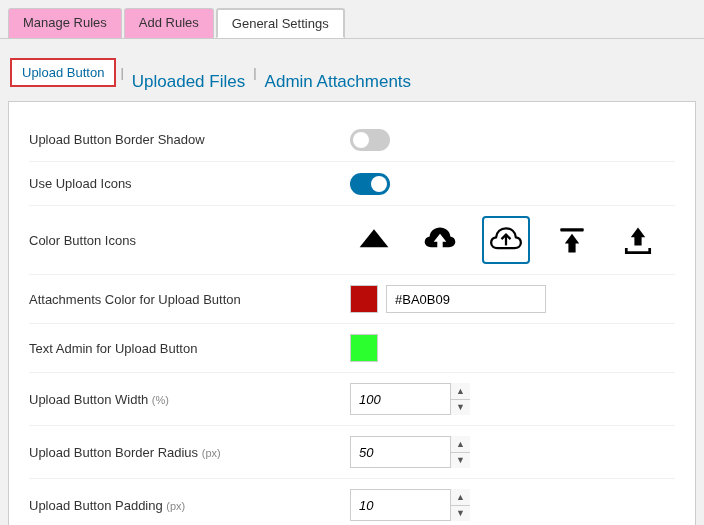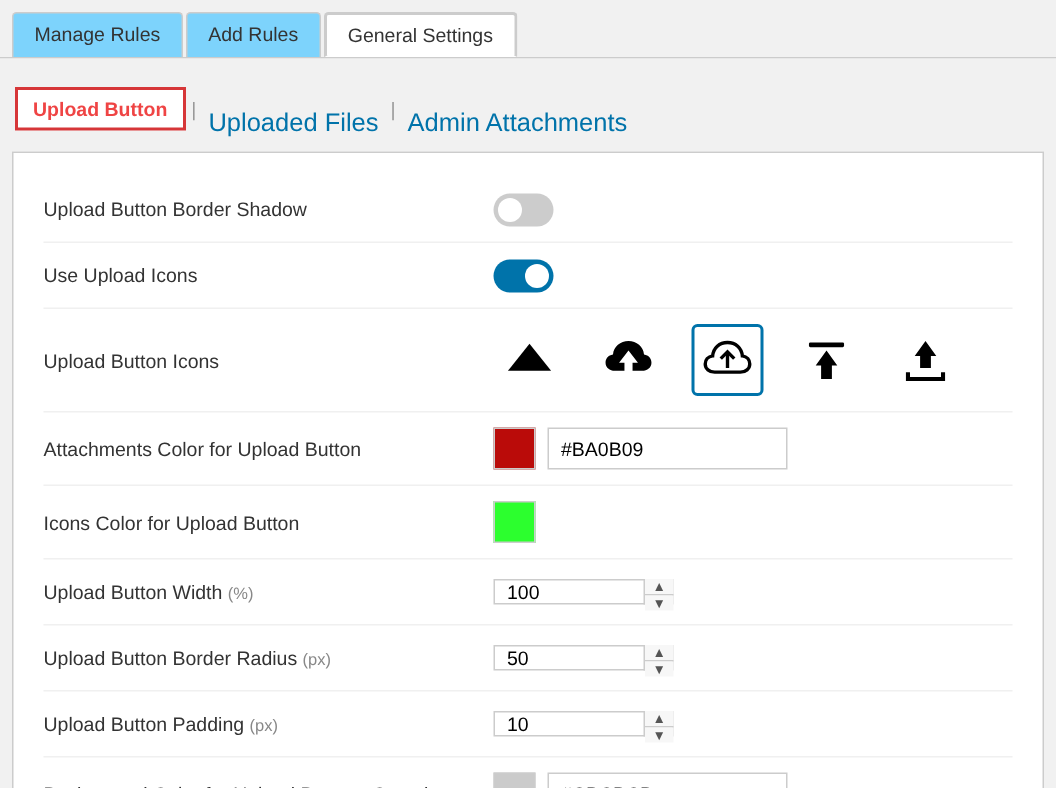--- a/index.html
+++ b/index.html
@@ -21,21 +21,21 @@
       display: flex;
       border-bottom: 1px solid #ccc;
       background: #f1f1f1;
       padding: 8px 8px 0 8px;
       gap: 2px;
     }
     .top-tab {
       padding: 6px 14px;
       border: 1px solid #ccc;
       border-bottom: none;
-      background: #7dd3fc;
+      background: #f9a8d4;
       cursor: pointer;
       font-size: 13px;
       color: #333;
       border-radius: 3px 3px 0 0;
     }
     .top-tab.active {
       background: #fff;
       border: 2px solid #ccc;
       border-bottom: 1px solid #fff;
       font-weight: 400;
@@ -52,22 +52,22 @@
     .sub-tab {
       padding: 5px 10px;
       border: 1px solid #ccc;
       background: #fff;
       cursor: pointer;
       font-size: 13px;
       color: #333;
     }
     .sub-tab.active {
       border: 2px solid #d63638;
-      font-weight: 700;
-      color: #ef4444;
+      font-weight: 400;
+      color: #0369a1;
     }
     .sub-tab-divider {
       color: #999;
       padding: 0 4px;
       font-size: 13px;
     }
     .sub-tab-link {
       color: #0073aa;
       cursor: pointer;
       font-size: 17px;
@@ -102,20 +102,21 @@
     }
     .setting-label .sub-label {
       color: #888;
       font-size: 11px;
     }
     .setting-control {
       flex: 1;
       display: flex;
       align-items: center;
       gap: 8px;
+      margin-left: 21px;
     }
 
     
     .toggle {
       position: relative;
       display: inline-block;
       width: 40px;
       height: 22px;
     }
     .toggle-slider {
@@ -182,21 +183,22 @@
     .number-input-wrap {
       position: relative;
       display: inline-flex;
       align-items: center;
     }
     .number-input {
       border: 1px solid #ccc;
       padding: 4px 24px 4px 8px;
       width: 120px;
       font-size: 13px;
-      height: 17px;
+      height: 32px;
+      font-style: italic;
     }
     .spinner-btns {
       position: absolute;
       right: 0;
       top: 0;
       bottom: 0;
       width: 20px;
       display: flex;
       flex-direction: column;
       border-left: 1px solid #ccc;
@@ -250,21 +252,21 @@
       <div class="setting-label">Use Upload Icons</div>
       <div class="setting-control">
         <label class="toggle on">
 
           <span class="toggle-slider"></span>
         </label>
       </div>
     </div>
 
     <div class="setting-row">
-      <div class="setting-label">Upload Button Icons</div>
+      <div class="setting-label">Color Button Icons</div>
       <div class="setting-control">
         <div class="icon-options">
 
           <div class="icon-option">
             <svg viewBox="0 0 40 40" fill="black">
               <polygon points="20,8 36,28 4,28"></polygon>
             </svg>
           </div>
 
           <div class="icon-option">
@@ -301,21 +303,21 @@
 
     <div class="setting-row">
       <div class="setting-label">Attachments Color for Upload Button</div>
       <div class="setting-control">
         <div class="color-swatch" style="background:#BA0B09;"></div>
         <input class="color-text-input" type="text" value="#BA0B09" style="">
       </div>
     </div>
 
     <div class="setting-row">
-      <div class="setting-label">Icons Color for Upload Button</div>
+      <div class="setting-label">Text Admin for Upload Button</div>
       <div class="setting-control">
         <div class="color-swatch" style="background:#2CFF2E;"></div>
       </div>
     </div>
 
     <div class="setting-row">
       <div class="setting-label">Upload Button Width <span class="sub-label">(%)</span></div>
       <div class="setting-control">
         <div class="number-input-wrap">
           <input class="number-input" type="text" value="100" style="">

